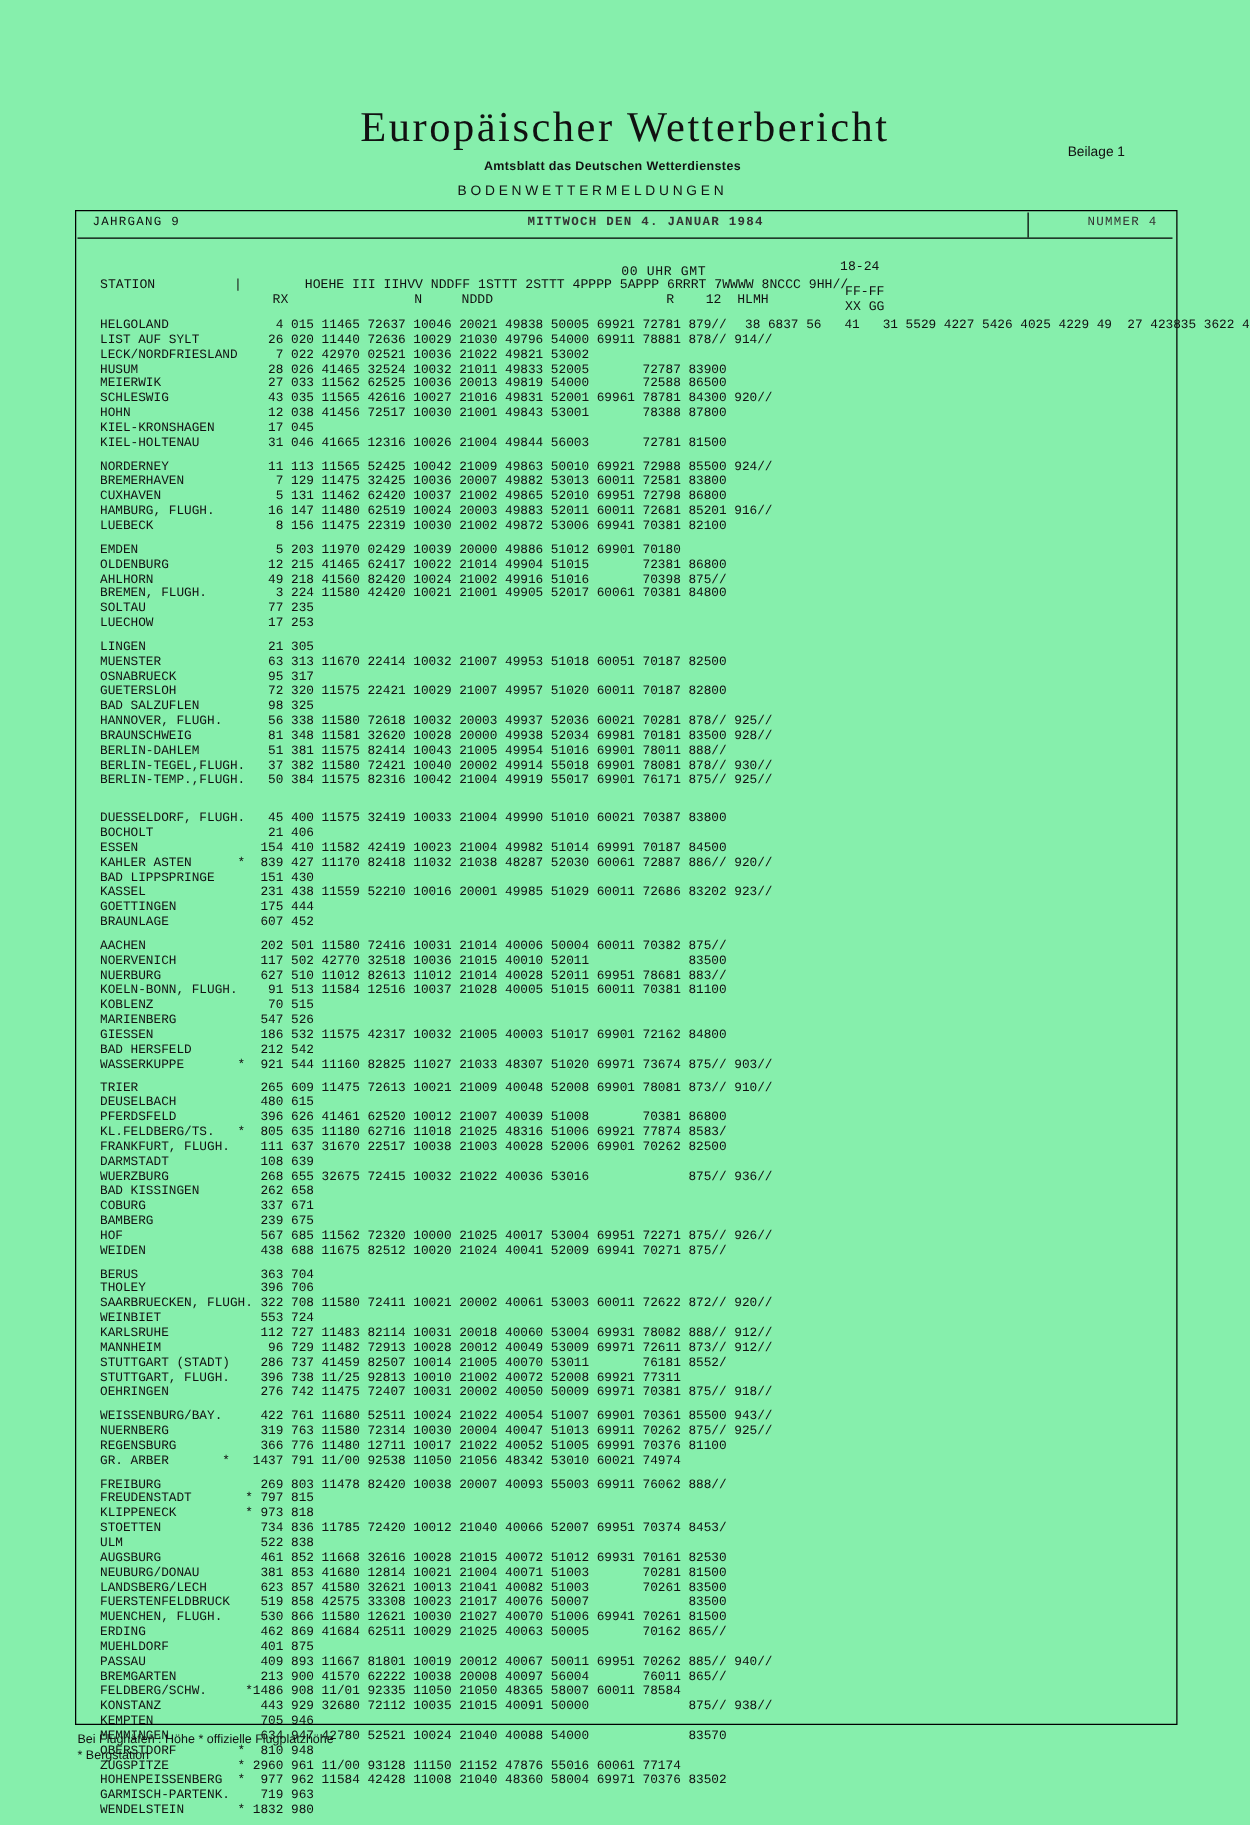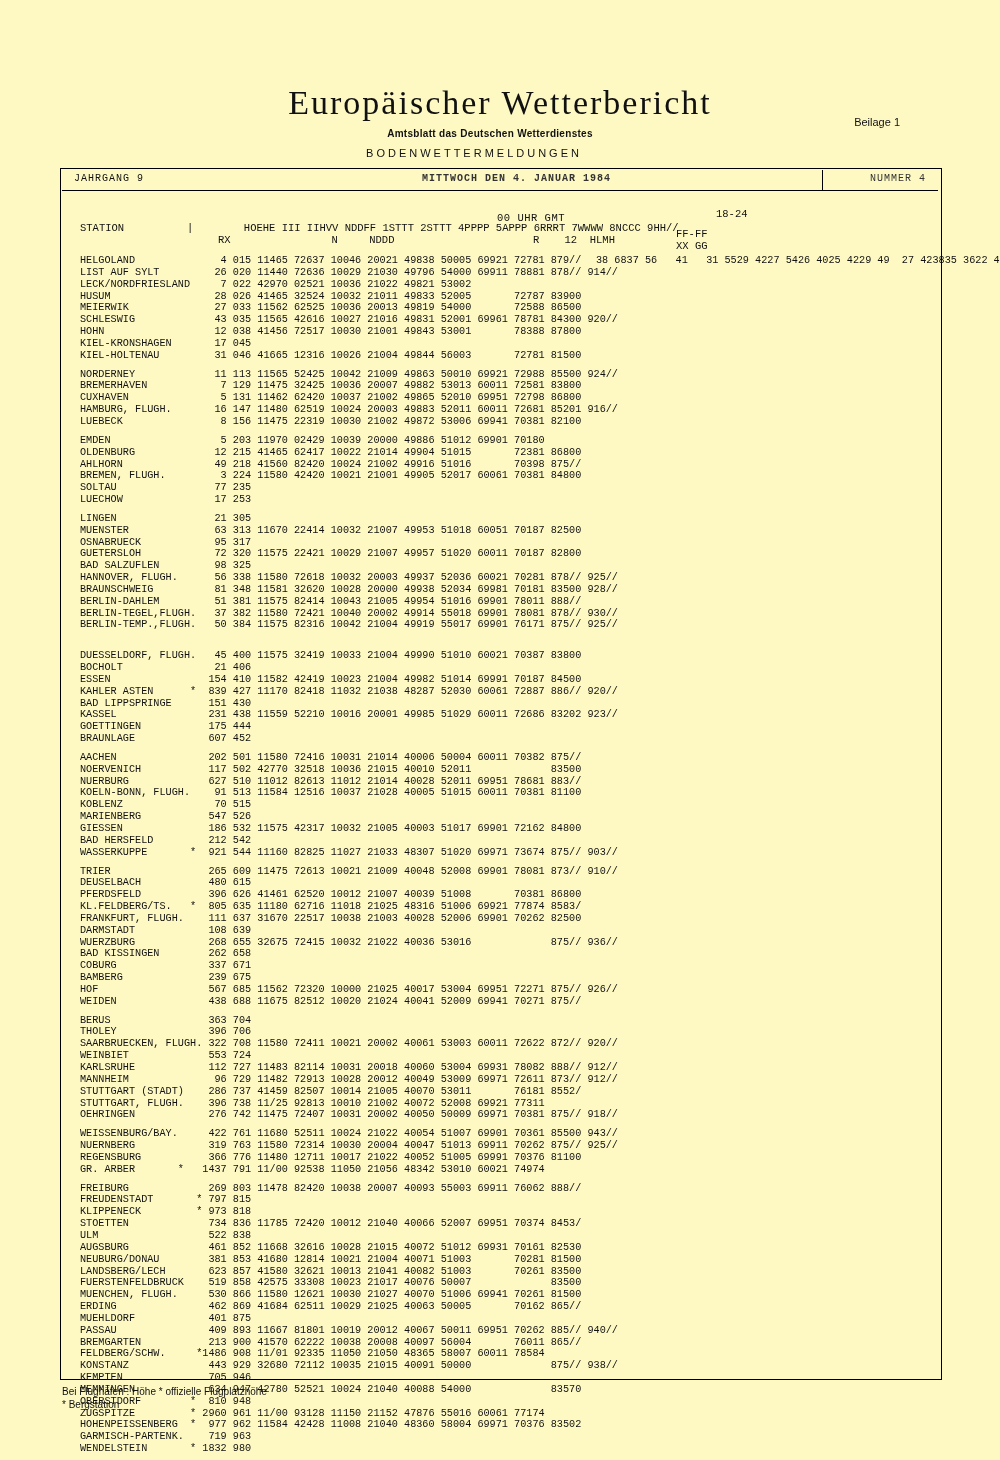--- a/index.html
+++ b/index.html
@@ -1,30 +1,30 @@
 <!DOCTYPE html>
 <html><head>
 <meta charset="utf-8">
 <style>
   html,body{margin:0;padding:0;background:#fff;}
   body{width:1000px;height:1460px;position:relative;font-family:"Liberation Sans",sans-serif;color:#111;}
-  .page{position:absolute;inset:0;background:#fef9c3;}
+  .page{position:absolute;inset:0;background:#86efac;}
   .title{position:absolute;top:84px;left:0;width:1000px;text-align:center;font-family:"Liberation Serif",serif;font-size:34px;letter-spacing:2px;color:#111;}
   .subtitle{position:absolute;top:128px;left:0;width:980px;text-align:center;font-size:10px;font-weight:bold;letter-spacing:.3px;}
   .subtitle2{position:absolute;top:147px;left:0;width:948px;text-align:center;font-size:11px;letter-spacing:3px;}
   .beilage{position:absolute;top:116px;right:100px;font-size:11px;}
   .frame{position:absolute;left:60px;top:168px;width:880px;height:1210px;border:1.6px solid #000;}
   .hdr-row{position:absolute;left:62px;top:170px;width:876px;height:20px;border-bottom:1.2px solid #000;font-size:10px;}
   .hdr-jahrgang{position:absolute;left:12px;top:3px;letter-spacing:1px;}
   .hdr-date{position:absolute;left:360px;top:3px;letter-spacing:1px;color:#333;font-weight:bold;}
   .hdr-nummer{position:absolute;right:12px;top:3px;letter-spacing:1px;color:#333;}
   .hdr-sep{position:absolute;left:760px;top:0;width:1px;height:20px;background:#000;}
   .mono{font-family:"Liberation Mono",monospace;}
   .uhr{position:absolute;left:497px;top:212px;font-size:10.5px;letter-spacing:.5px;}
-  .timecol{position:absolute;left:716px;top:208px;font-size:10.5px;}
+  .timecol{position:absolute;left:672px;top:208px;font-size:10.5px;}
   .colhdr{position:absolute;left:80px;top:222px;font-size:10.5px;white-space:pre;}
   .colhdr2{position:absolute;left:218px;top:234px;font-size:10.5px;white-space:pre;text-align:right;}
   .ffff{position:absolute;left:676px;top:228px;font-size:10.5px;}
   .xxgg{position:absolute;left:676px;top:240px;font-size:10.5px;}
   .tbl{position:absolute;left:80px;top:255px;font-size:10.2px;line-height:11.85px;white-space:pre;}
   .tbl .g{display:block;}
   .tbl .gap{display:block;height:7px;}
   .ff{position:absolute;left:596px;top:255px;font-size:10.2px;line-height:11.85px;white-space:pre;text-align:left;}
   .foot{position:absolute;left:62px;top:1385px;font-size:10px;line-height:13px;}
 </style>

